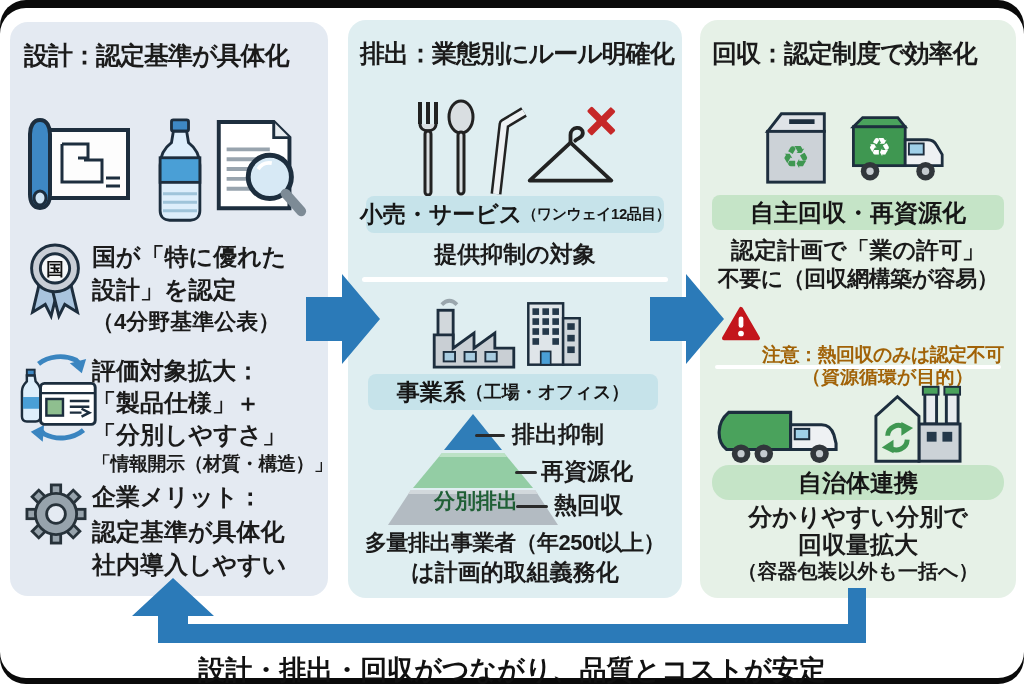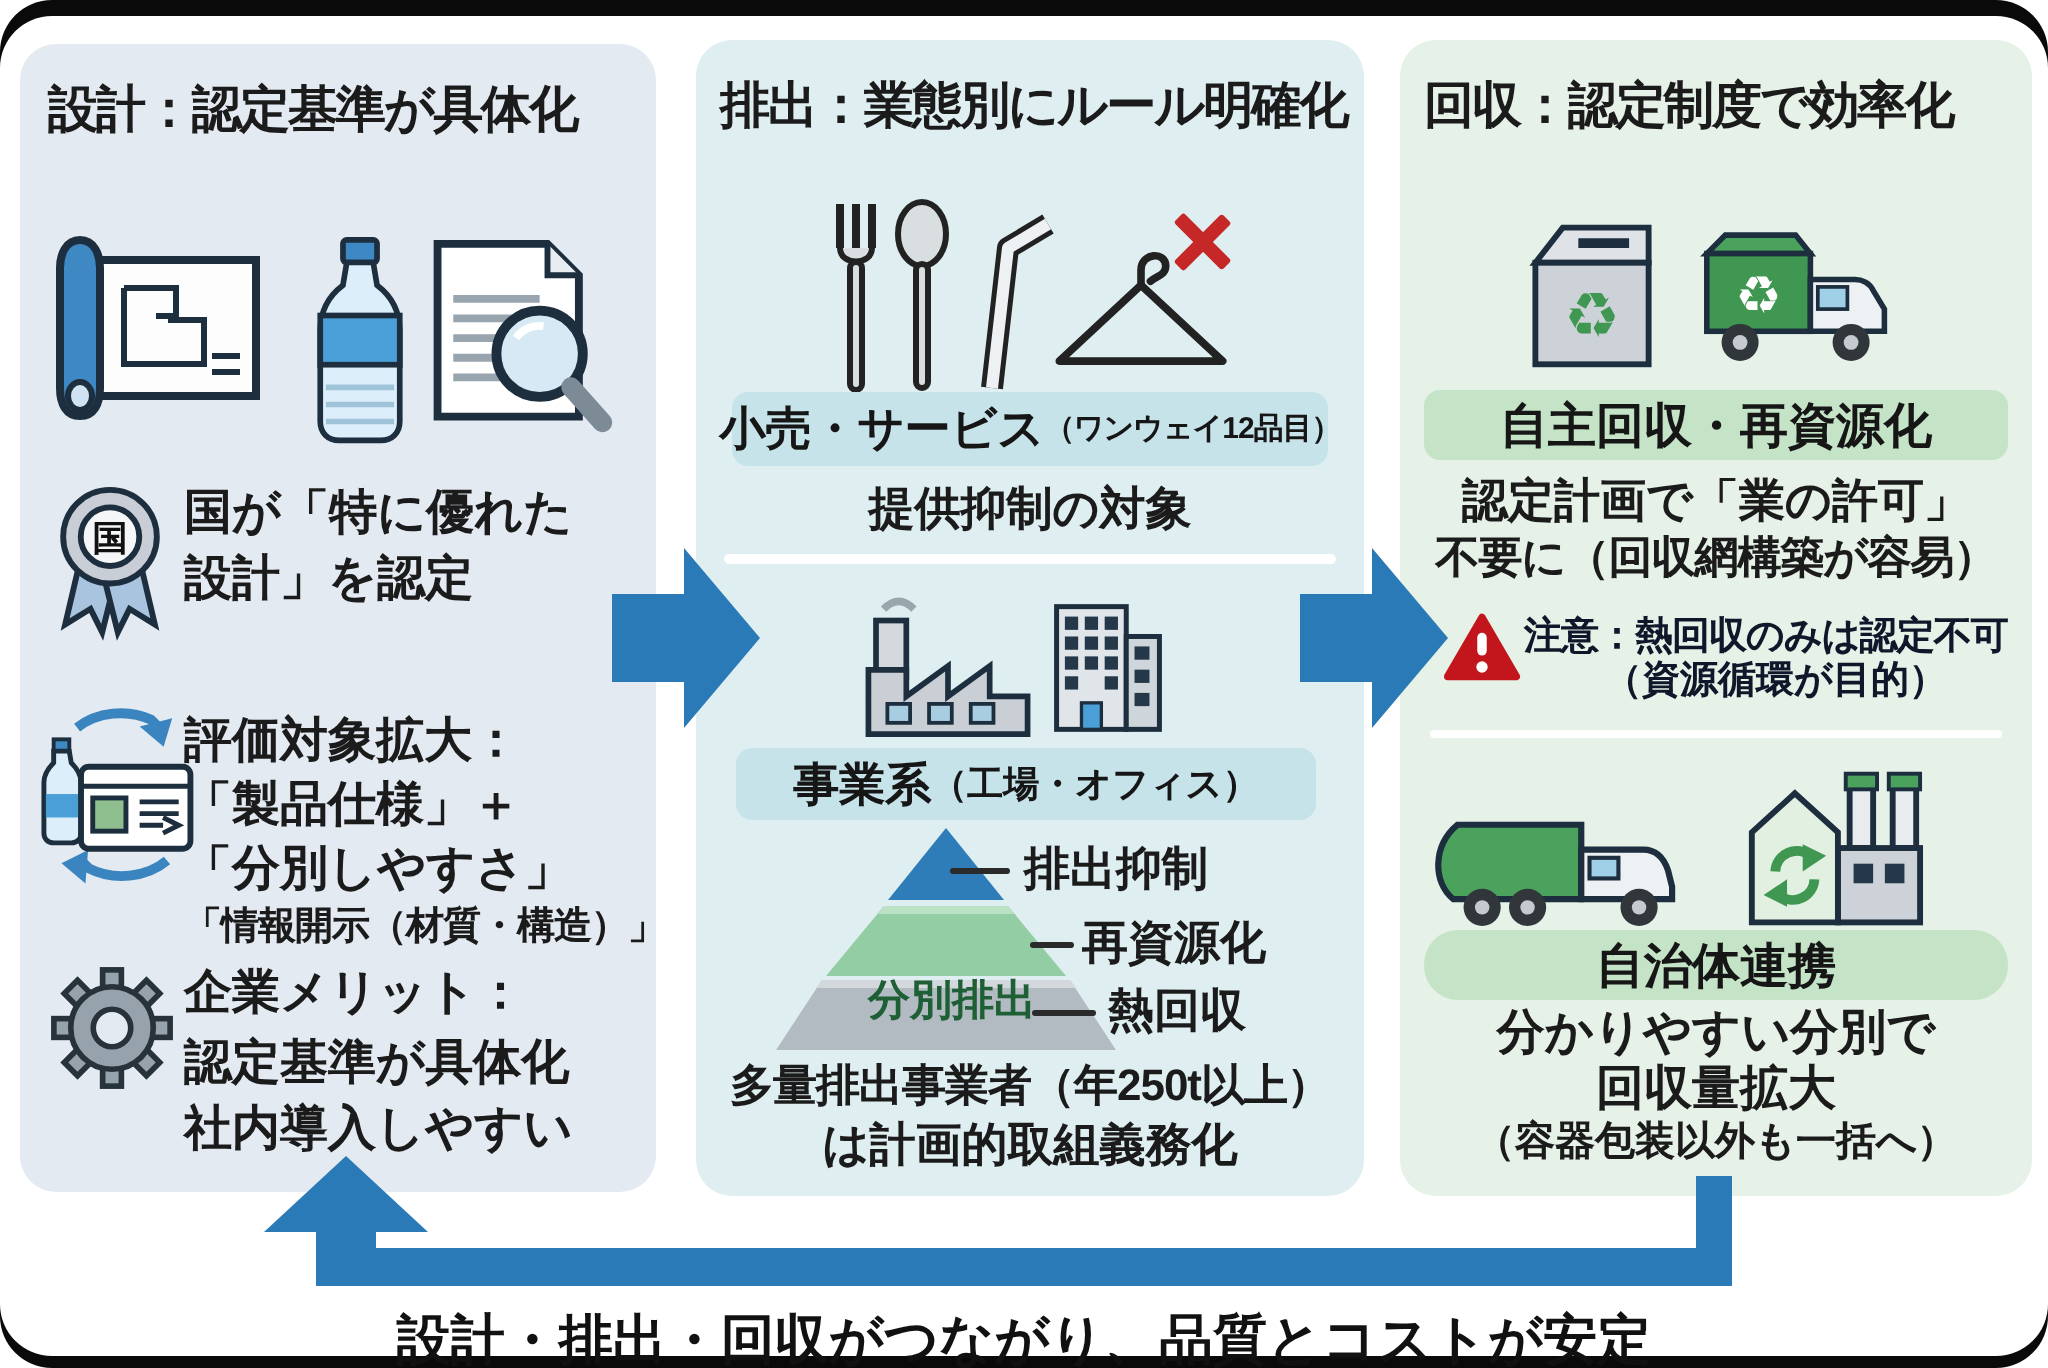--- a/index.html
+++ b/index.html
@@ -9,21 +9,21 @@
   #panel-design{left:10px;top:14px;width:318px;height:574px;background:#e4eaf2;}
   #panel-discharge{left:348px;top:12px;width:334px;height:578px;background:#dfeef1;}
   #panel-collection{left:700px;top:12px;width:316px;height:578px;background:#e6f1e7;}
   .t{position:absolute;font-weight:700;color:#1b1b1b;white-space:nowrap;line-height:1.1;}
   .title{font-size:25px;letter-spacing:-1px;}
   .ctr{left:0;width:100%;text-align:center;}
   .band{position:absolute;display:flex;align-items:center;justify-content:center;border-radius:8px;font-weight:700;color:#161616;white-space:nowrap;}
   .band-teal{background:#c6e3ea;}
   .band-green{background:#c5e4c7;}
   .divider{position:absolute;height:5px;background:#ffffff;border-radius:3px;}
-  .red{color:#0f172a;}
+  .red{color:#a16207;margin-top:36px;}
   svg{position:absolute;overflow:visible;}
   .dash{position:absolute;height:3px;background:#2a2a2a;border-radius:2px;}
   #footer-tagline{position:absolute;left:0;width:100%;top:644px;text-align:center;font-size:27px;font-weight:700;color:#111;}
 </style>
 </head>
 <body>
 
 <div id="stage">
 <div id="card">
 
@@ -54,20 +54,21 @@
 
     <svg style="left:16px;top:220px" width="58" height="80" viewBox="0 0 58 82">
       <path d="M14 38 L6 72 L19 64 L25 76 L33 44 Z" fill="#a9c4de" stroke="#1d2e3e" stroke-width="3"></path>
       <path d="M44 38 L52 72 L39 64 L33 76 L25 44 Z" fill="#a9c4de" stroke="#1d2e3e" stroke-width="3"></path>
       <circle cx="29" cy="27" r="24" fill="#c9ced6" stroke="#1d2e3e" stroke-width="3"></circle>
       <circle cx="29" cy="27" r="15" fill="#f4f6f8" stroke="#1d2e3e" stroke-width="3"></circle>
       <text x="29" y="34" text-anchor="middle" font-size="18" font-weight="bold" fill="#111">国</text>
     </svg>
     <div class="t" style="left:82px;top:255px;font-size:24px;">設計」を認定</div>
     <div class="t" style="left:82px;top:222px;font-size:24px;">国が「特に優れた</div>
+    <div class="t" style="left:82px;top:288px;font-size:22px;">（4分野基準公表）</div>
 
     <svg style="left:12px;top:334px" width="80" height="84" viewBox="0 0 80 86">
       <path d="M16 8 A32 26 0 0 1 54 4 L58 8" fill="none" stroke="#3a85c0" stroke-width="5"></path>
       <path d="M60 0 L66 14 L50 14 Z" fill="#3a85c0" transform="rotate(40 58 8)"></path>
       <path d="M62 76 A32 26 0 0 1 22 80 L18 76" fill="none" stroke="#3a85c0" stroke-width="5"></path>
       <path d="M16 70 L10 84 L26 84 Z" fill="#3a85c0" transform="rotate(40 18 78)"></path>
       <rect x="4" y="14" width="8" height="6" fill="#3e88c4" stroke="#1d2e3e" stroke-width="2"></rect>
       <path d="M4 20 h8 l1 6 c3 3 5 6 5 10 v26 c0 3 -2 5 -5 5 h-9 c-3 0 -5 -2 -5 -5 V36 c0 -4 2 -7 5 -10 Z" fill="#ddeefb" stroke="#1d2e3e" stroke-width="2.5"></path>
       <rect x="0" y="42" width="17" height="12" fill="#4a9fd6"></rect>
       <rect x="18" y="28" width="56" height="42" rx="4" fill="#ffffff" stroke="#1d2e3e" stroke-width="3"></rect>

